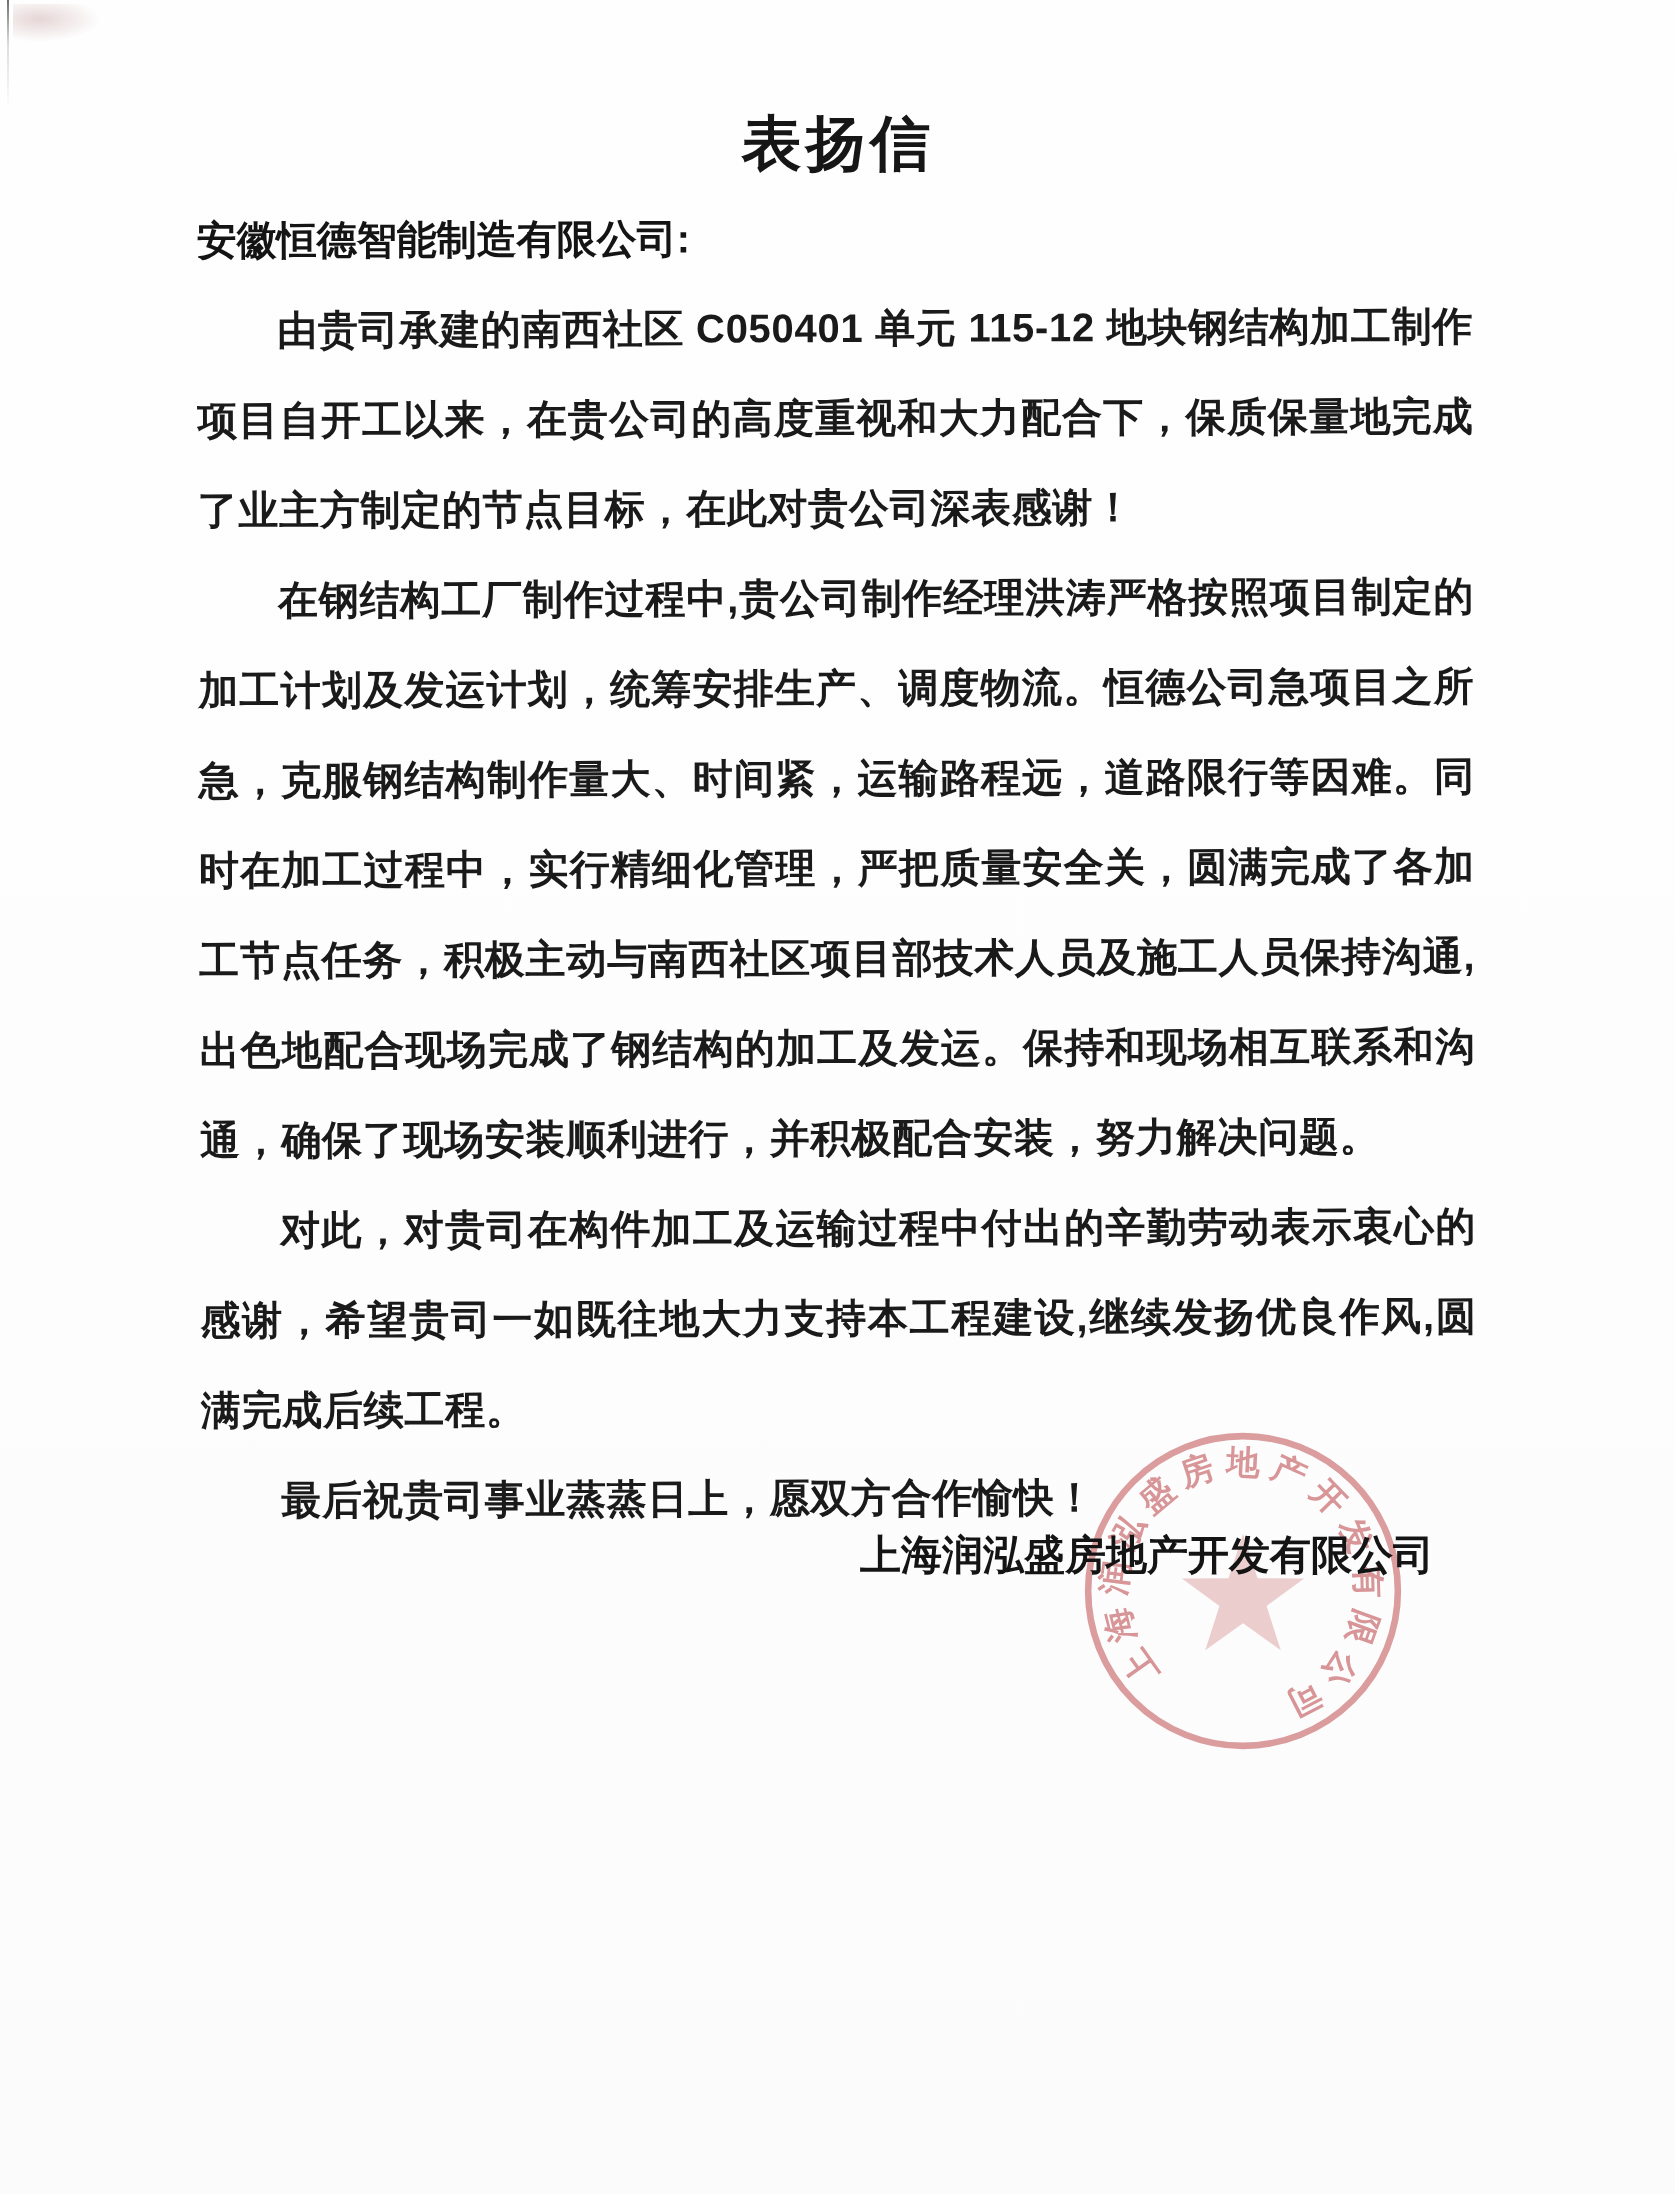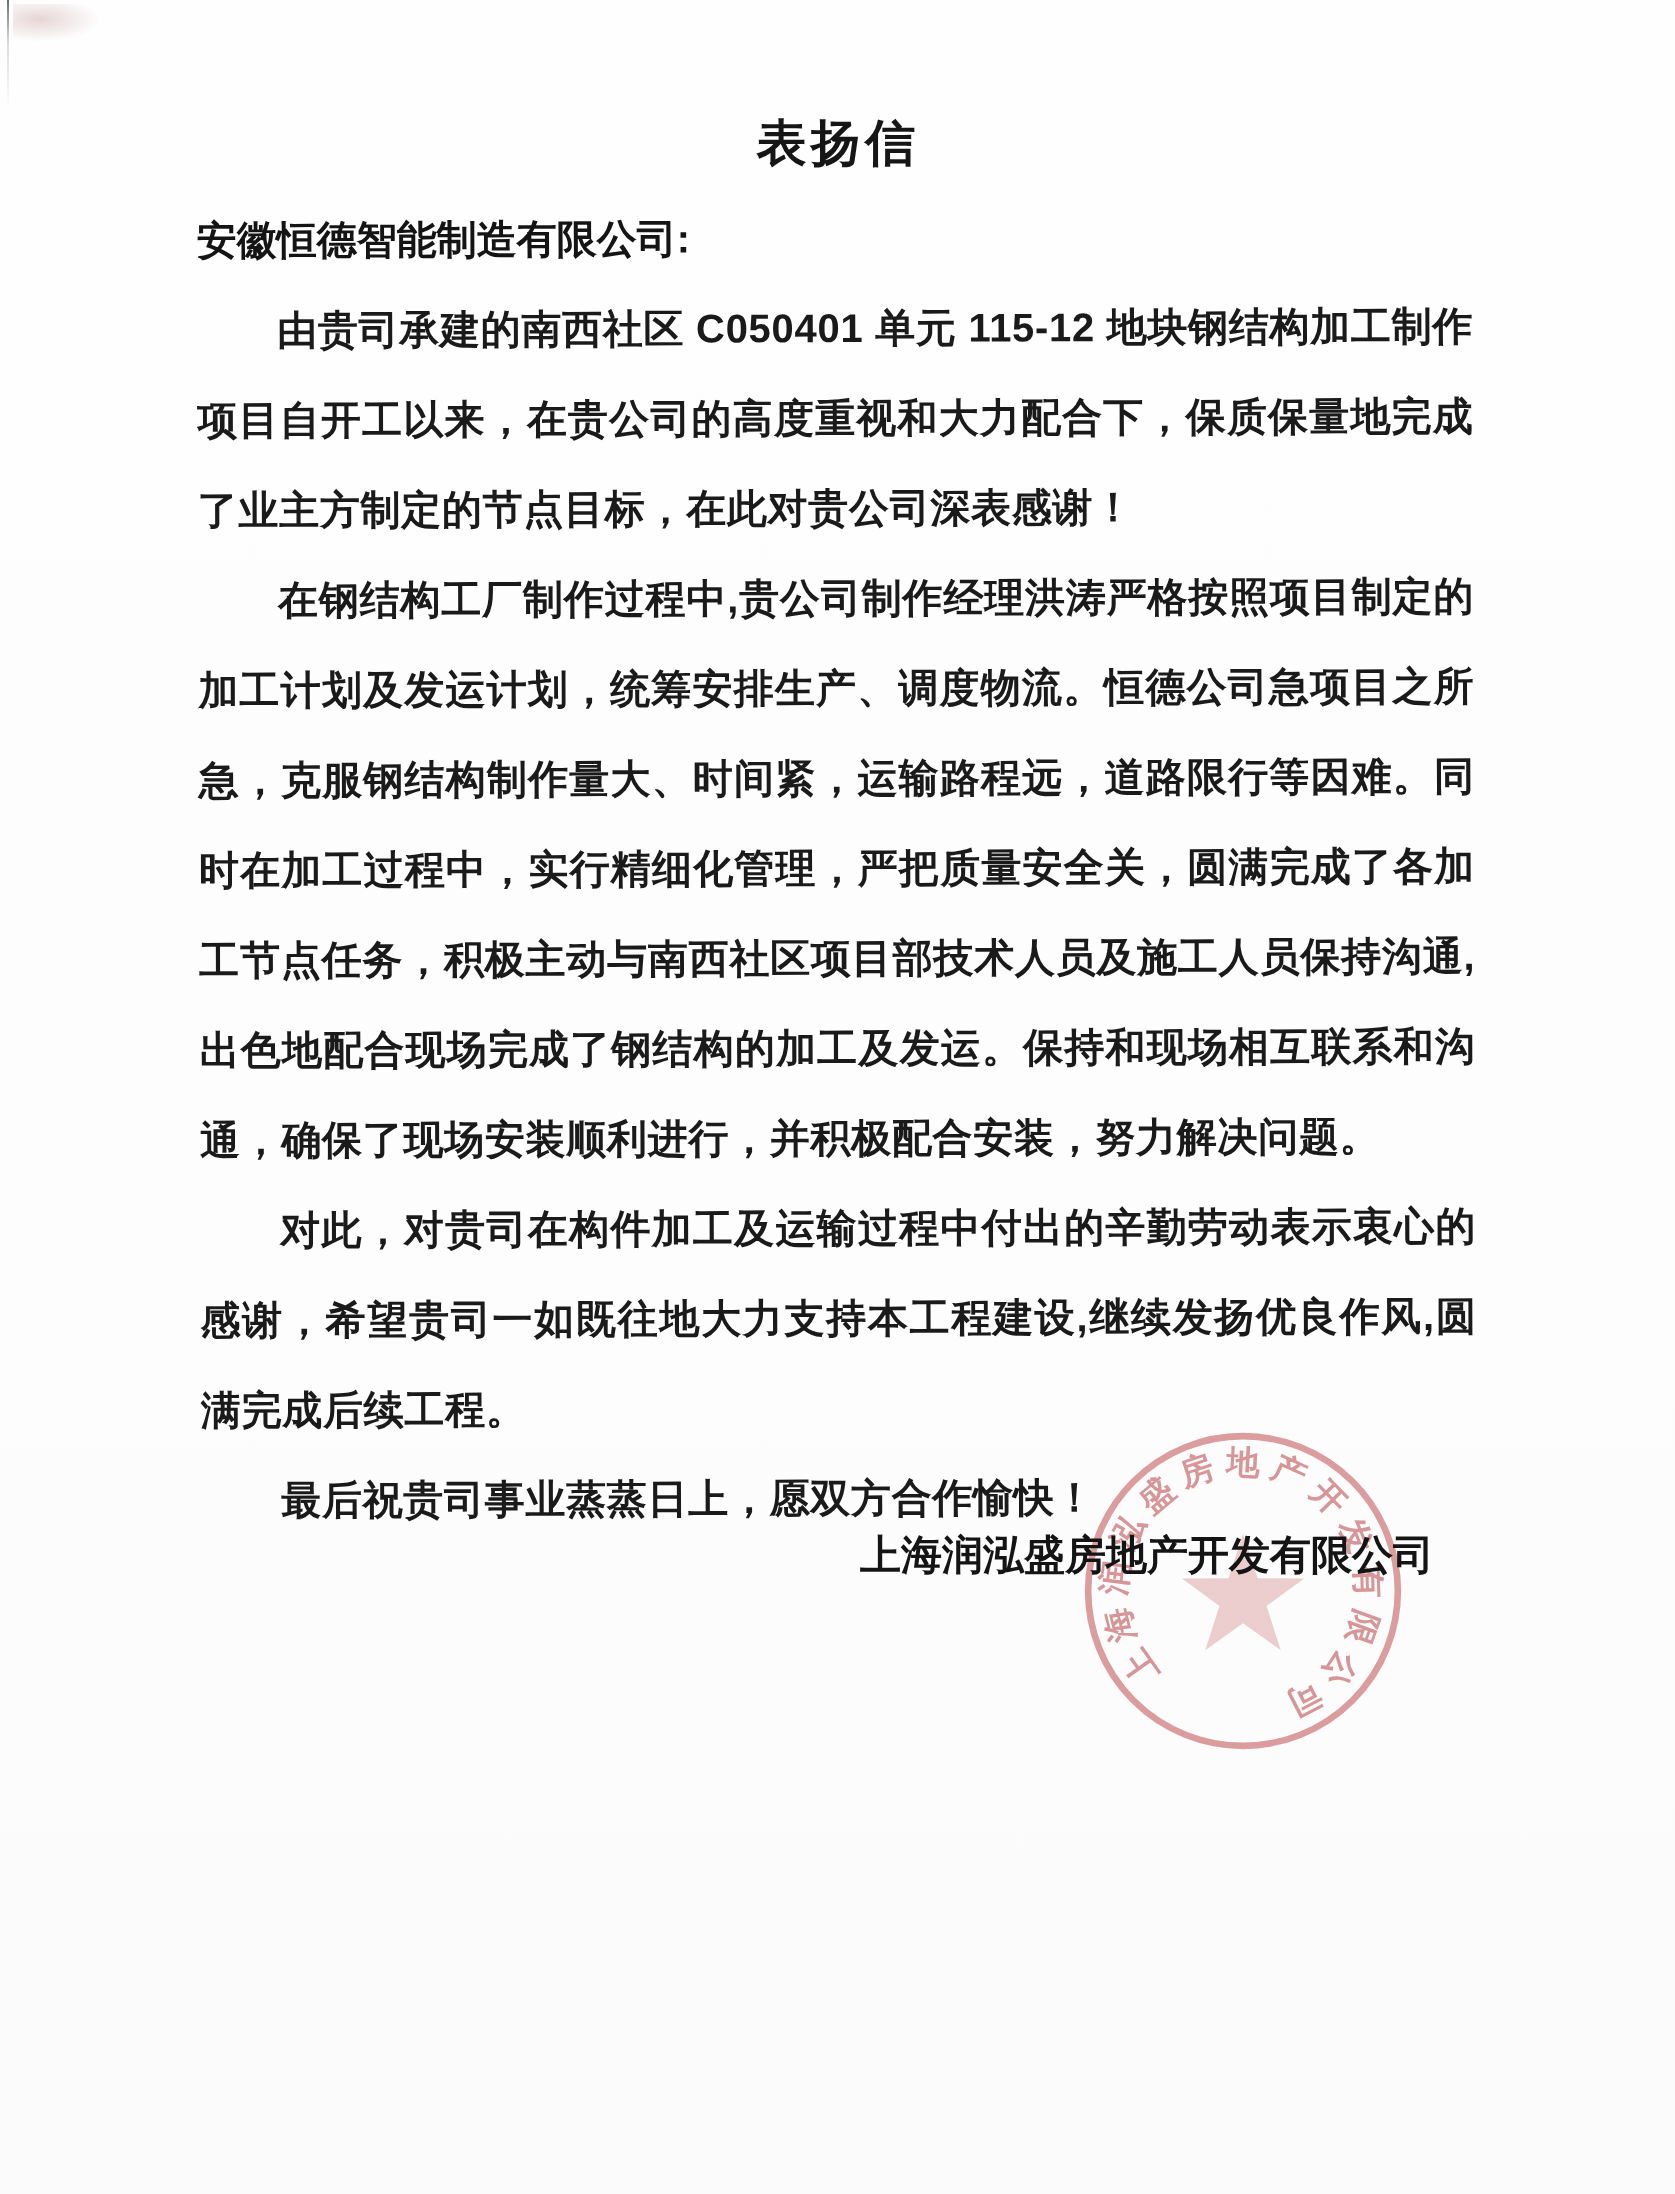--- a/index.html
+++ b/index.html
@@ -16,21 +16,21 @@
     position:absolute;left:6.6px;top:0;width:2.9px;height:110px;
     background:linear-gradient(180deg,rgba(60,60,60,.75),rgba(120,120,120,.25) 40%,rgba(150,150,150,0));
   }
   .corner-smudge{
     position:absolute;left:13px;top:4.4px;width:88px;height:38px;
     background:radial-gradient(ellipse at 30% 40%,rgba(120,30,30,.18),rgba(120,30,30,0) 70%);
   }
   
   .title{
     position:absolute;top:110px;left:0;width:100%;height:67px;
-    text-align:center;font-size:50px;font-weight:700;letter-spacing:4.4px;
+    text-align:center;font-size:60px;font-weight:700;letter-spacing:4.4px;
     line-height:67px;color:#161616;
   }
   .flow{
     position:absolute;top:193px;left:199px;width:1276px;
     transform:rotate(-0.2deg);
   }
   .salutation{
     font-size:40px;font-weight:700;line-height:90px;margin:0;color:#141414;
   }
   .flow p.body-par{

